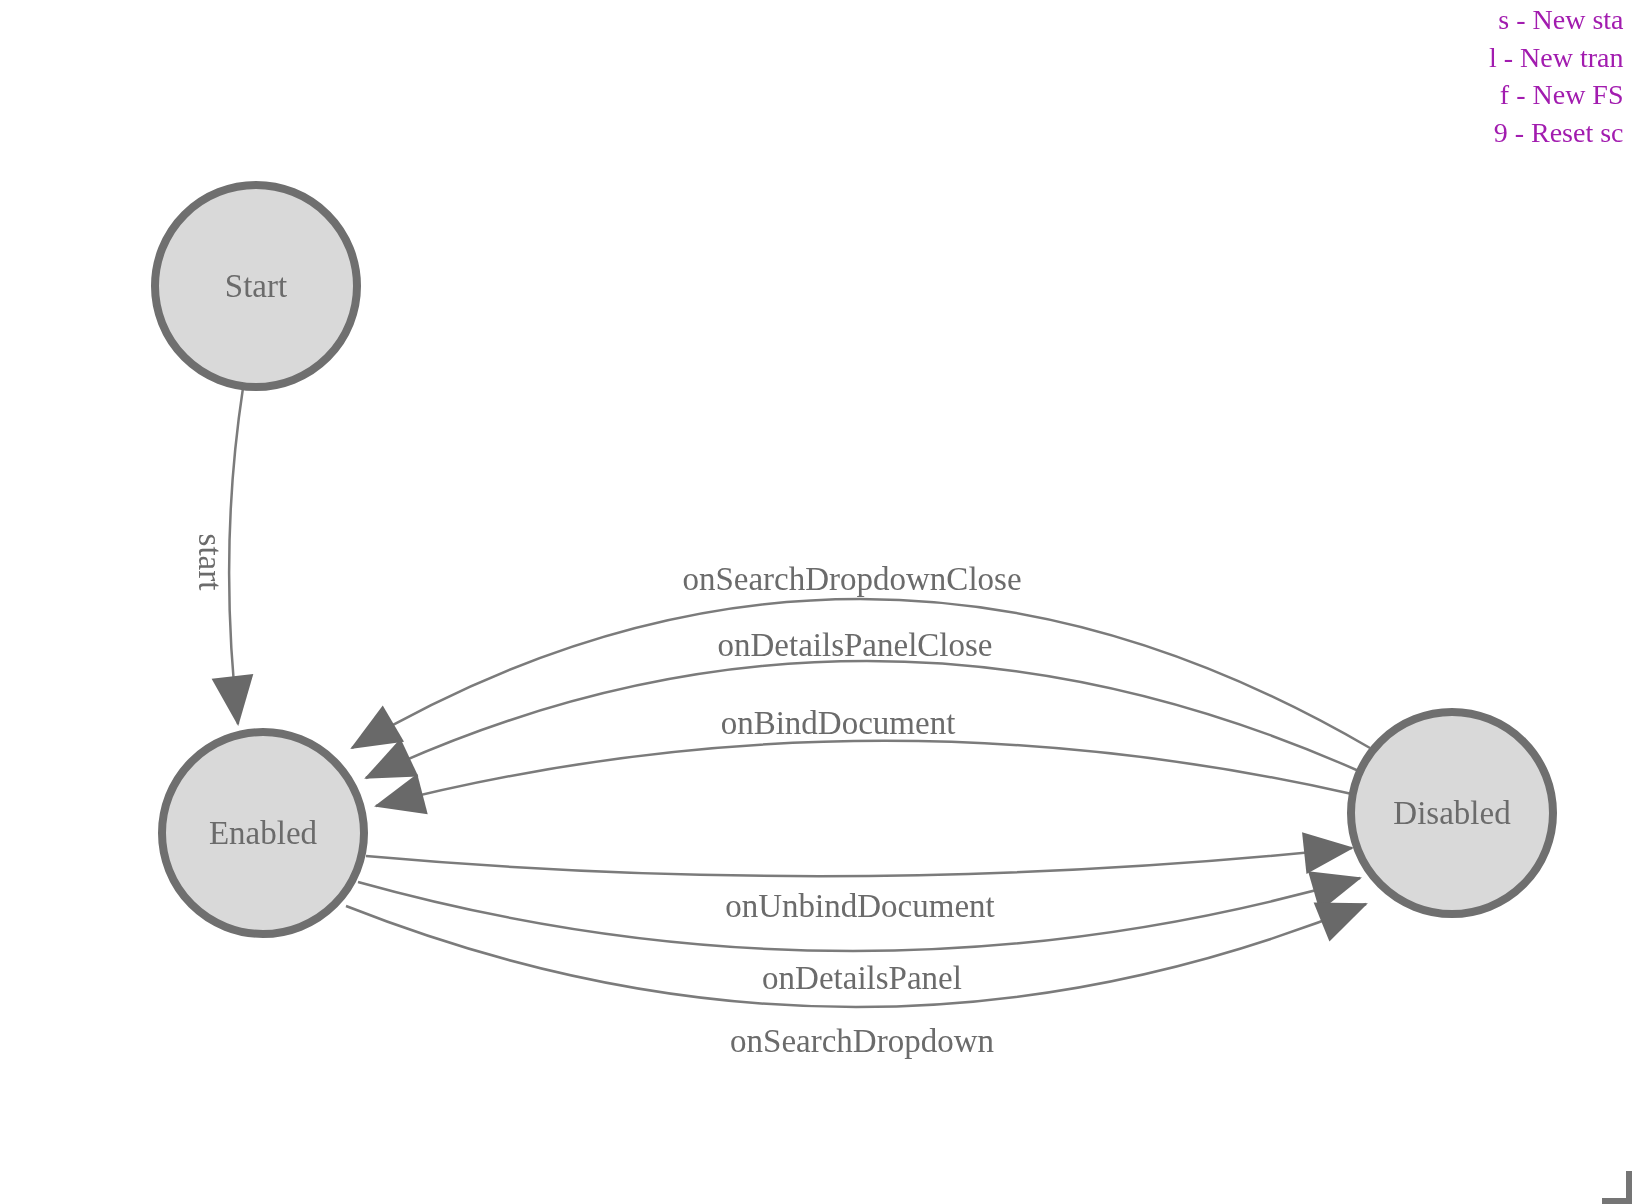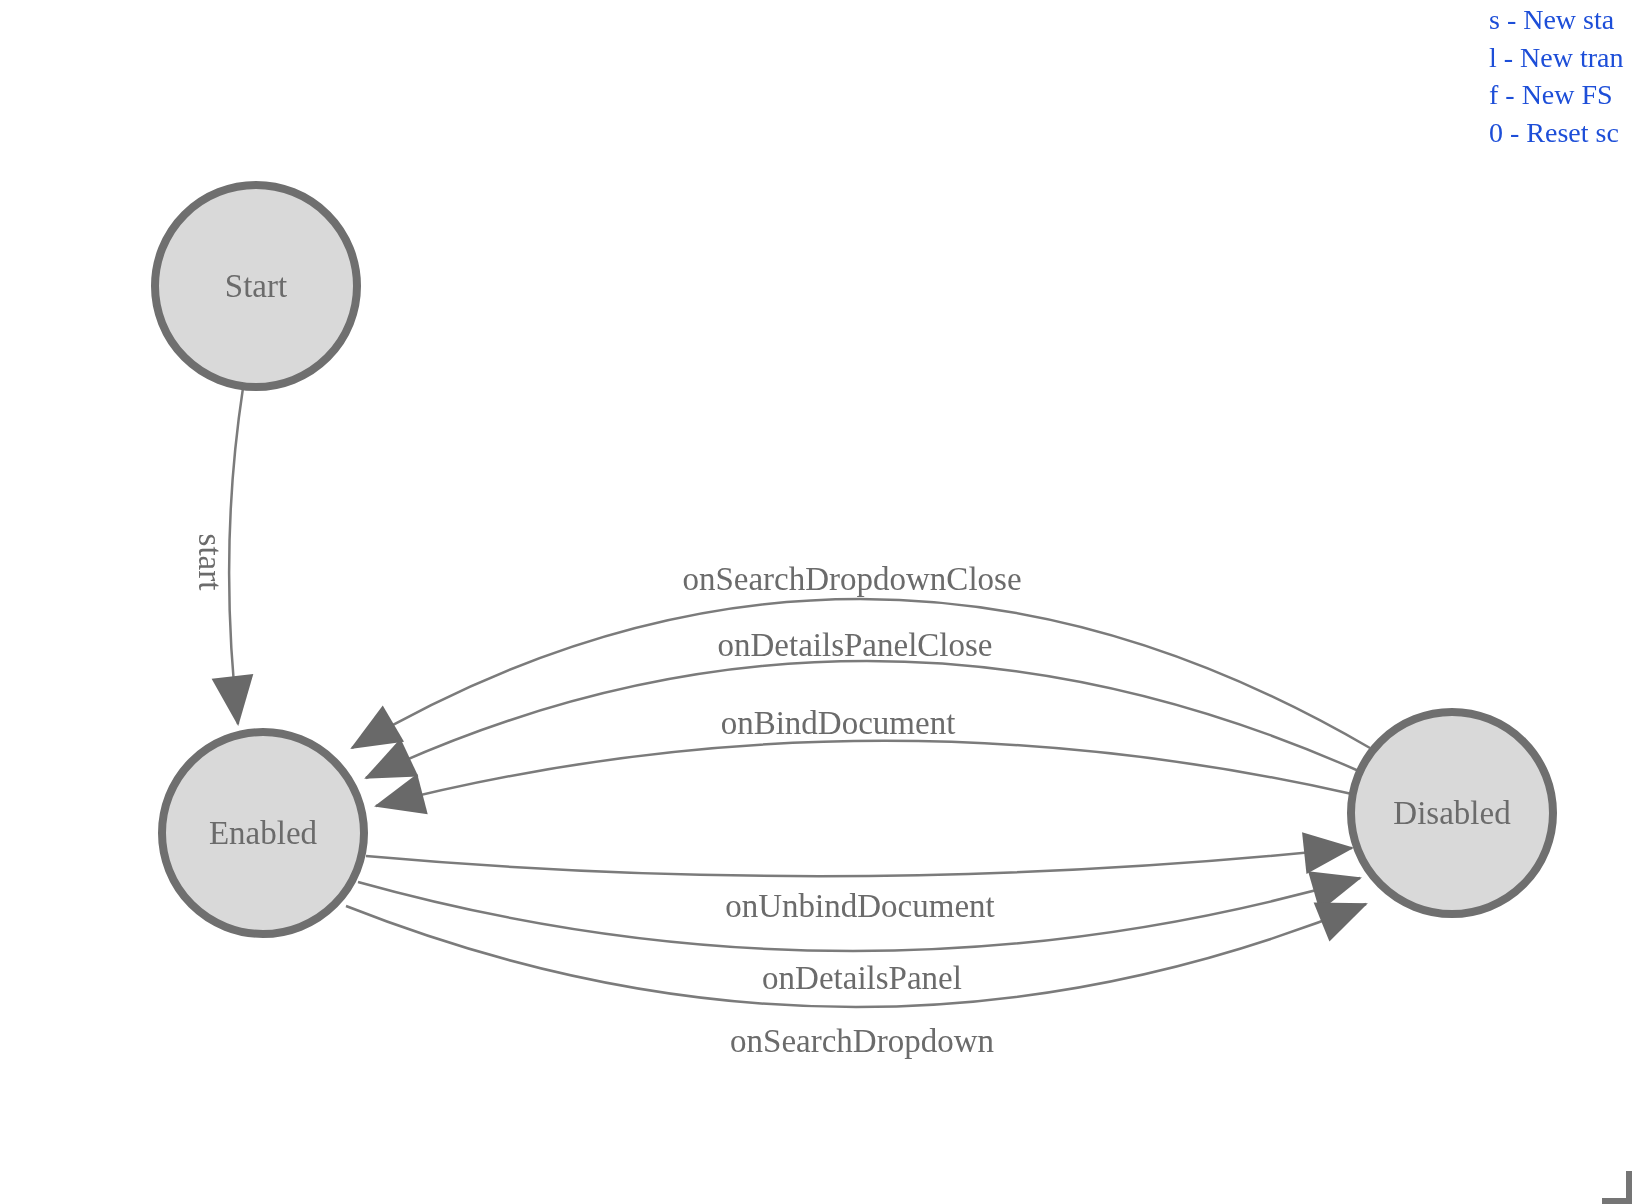--- a/index.html
+++ b/index.html
@@ -11,21 +11,21 @@
   }
   .stage{position:relative;width:1632px;height:1204px;}
   svg{position:absolute;left:0;top:0;}
   .state-circle{stroke-width:8px;cursor:move;}
   .edge{fill:none;stroke-width:2.5px;cursor:pointer;}
   .state-label{font-size:33px;text-anchor:middle;pointer-events:none;}
   .edge-label{font-size:33px;text-anchor:middle;cursor:pointer;}
   .legend{
     position:absolute;left:1489px;top:1px;
     font-size:28px;line-height:37.6px;
-    color:#1d4ed8;white-space:nowrap;
+    color:#a21caf;white-space:nowrap;text-align:right;
   }
 </style>
 </head>
 <body>
 
 <div class="stage">
 
   <svg width="1632" height="1204" viewBox="0 0 1632 1204">
 
     <defs>
@@ -77,16 +77,16 @@
       <text class="state-label" x="1452" y="824" fill="#6b6b6b">Disabled</text>
     </g>
 
     <path d="M1626,1171 h6 v33 h-30 v-6 h24 z" fill="#757575"></path>
   </svg>
 
   <div class="legend">
     <div>s - New sta</div>
     <div>l - New tran</div>
     <div>f - New FS</div>
-    <div>0 - Reset sc</div>
+    <div>9 - Reset sc</div>
   </div>
 
 </div>
 
 </body></html>

